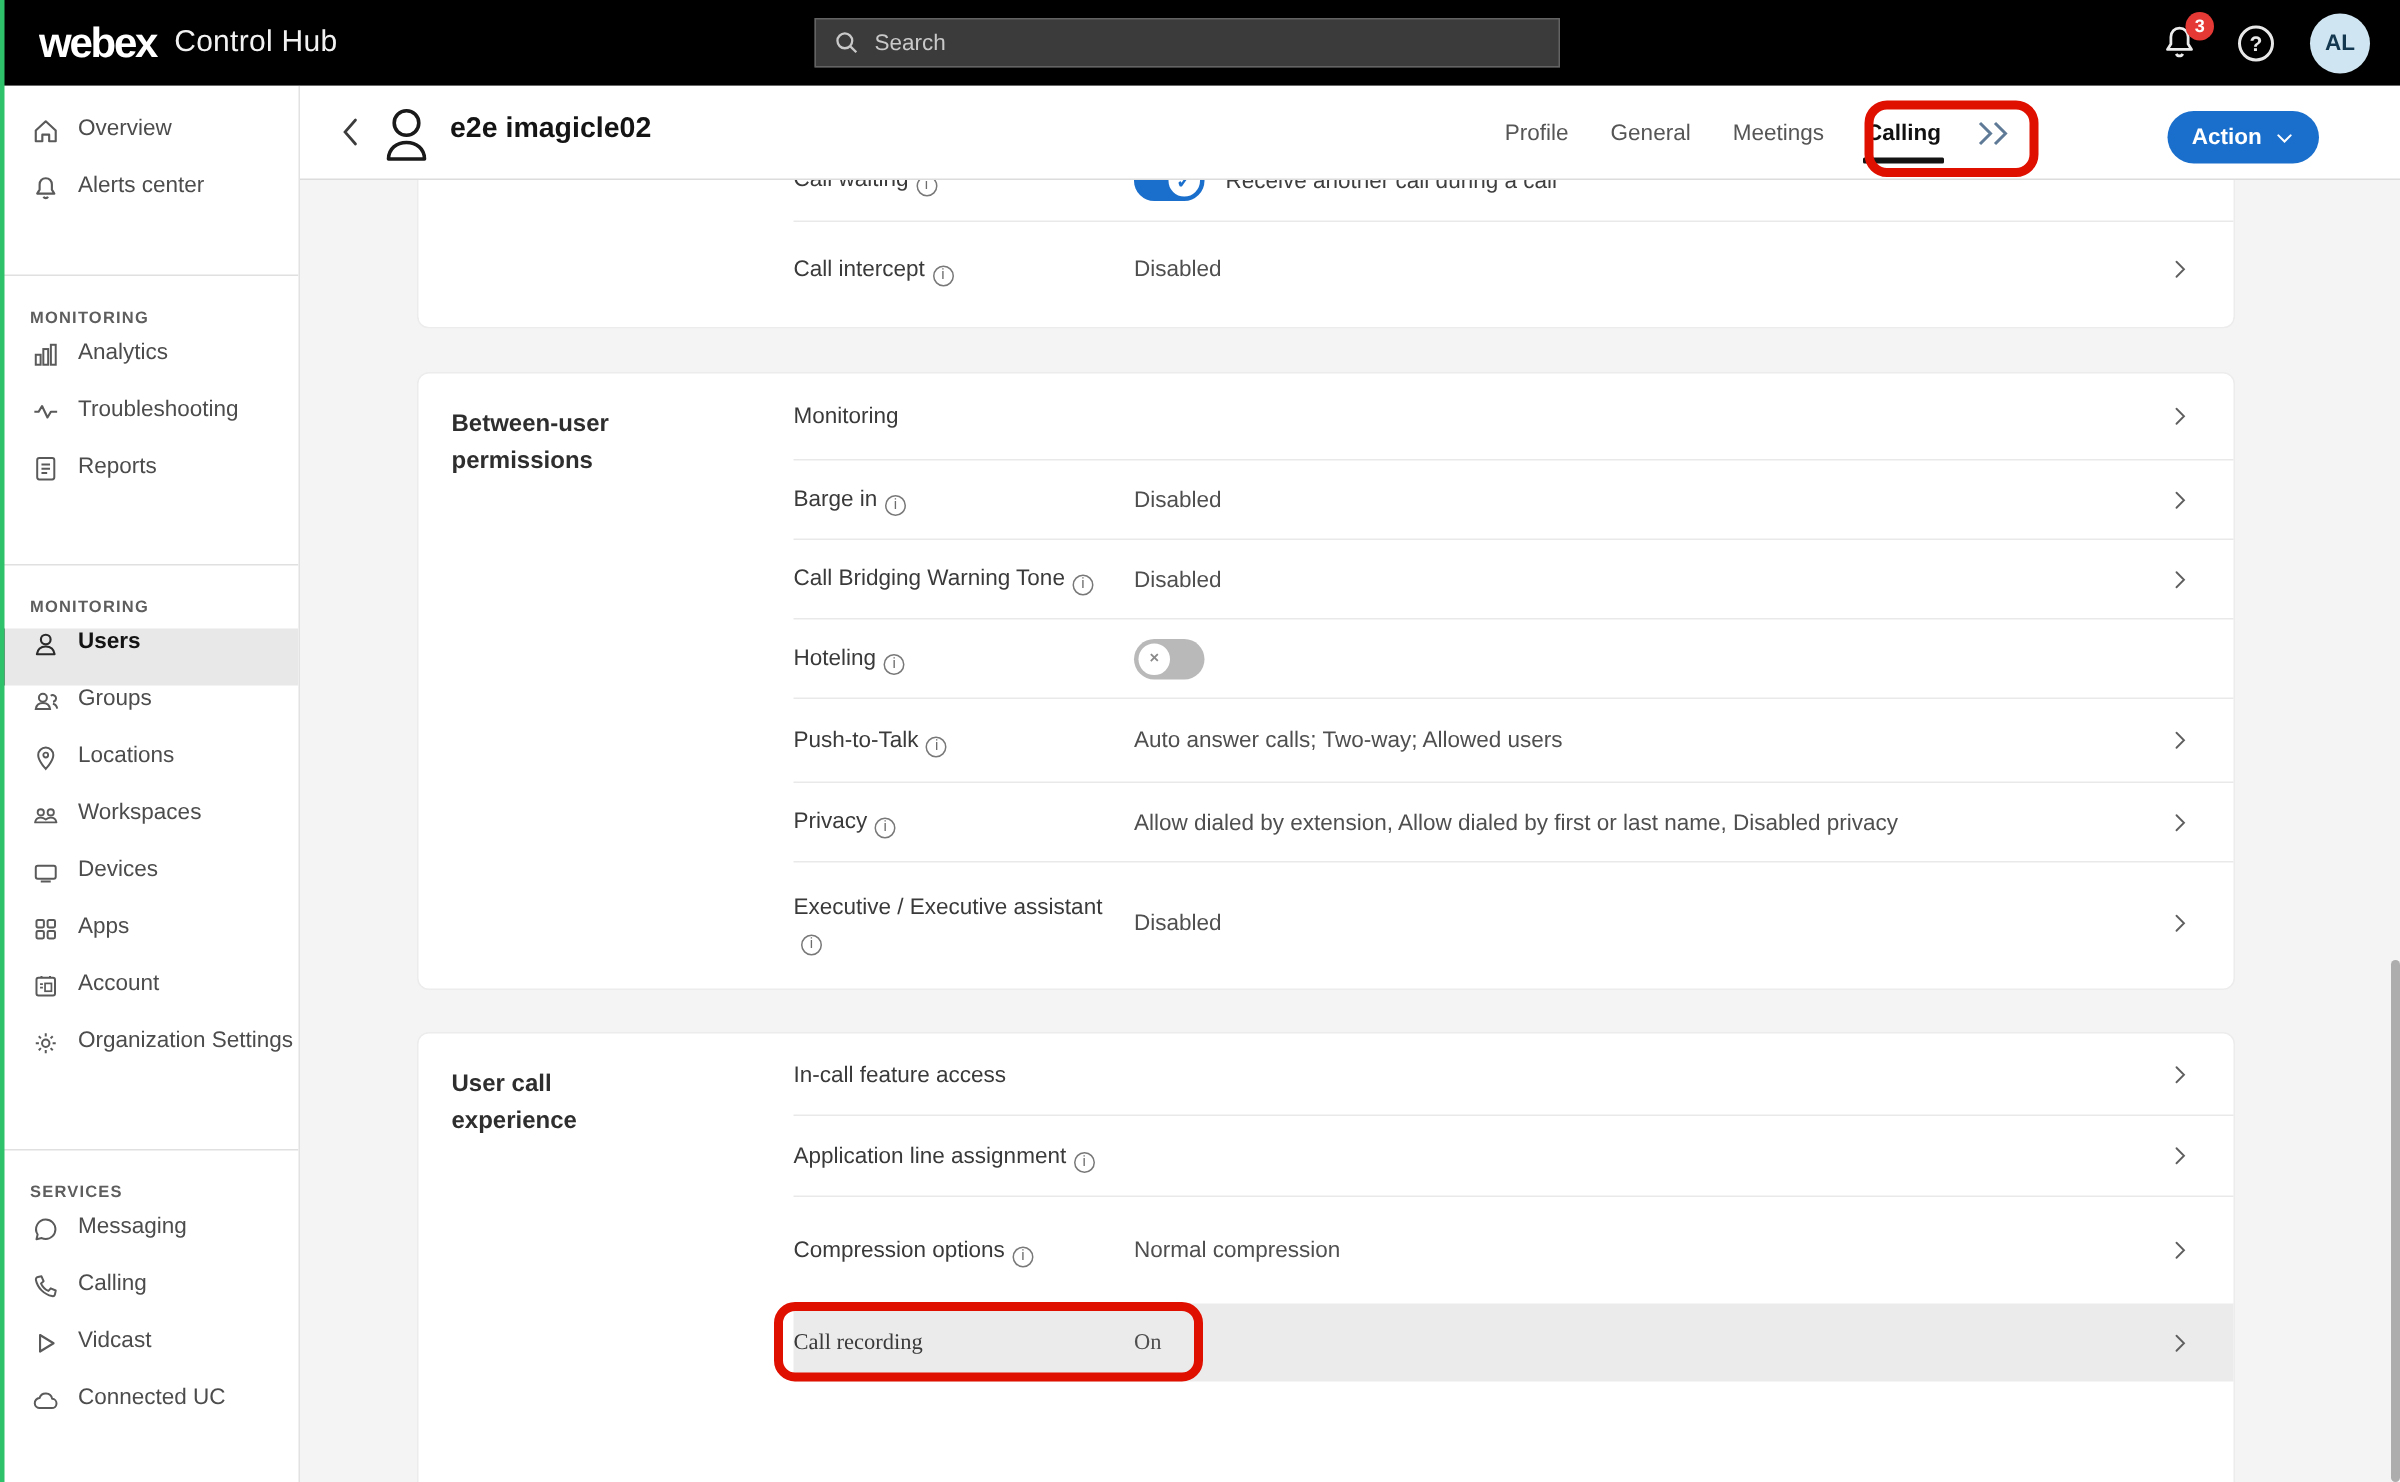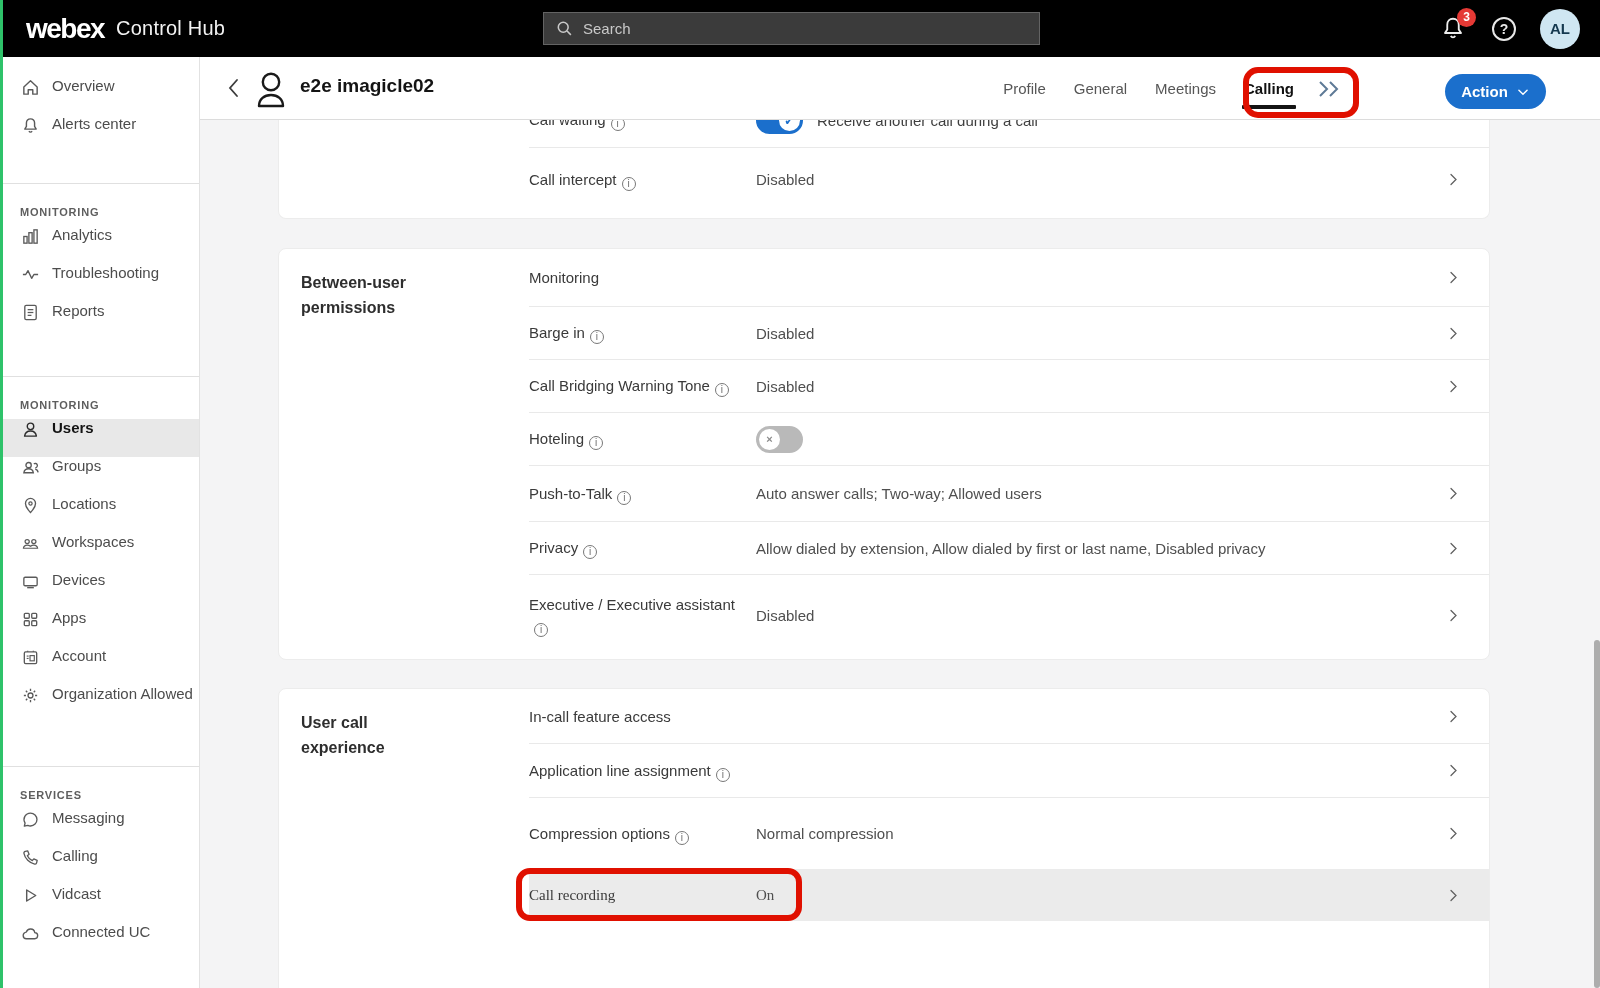--- a/index.html
+++ b/index.html
@@ -292,21 +292,21 @@
         </span>
       <span>Account</span>
     </div>
     <div class="side-item">
       <span class="ic">
           <svg width="19" height="19" viewBox="0 0 20 20">
             <circle cx="10" cy="10" r="2.6" fill="none" stroke="#5a5a5a" stroke-width="1.4"></circle>
             <path d="M10 3v2.2M10 14.8V17M3 10h2.2M14.8 10H17M5.1 5.1l1.5 1.5M13.4 13.4l1.5 1.5M14.9 5.1l-1.5 1.5M6.6 13.4l-1.5 1.5" stroke="#5a5a5a" stroke-width="1.4"></path>
           </svg>
         </span>
-      <span>Organization Allowed</span>
+      <span>Organization Settings</span>
     </div>
 
     <div class="side-div mt43"></div>
     <div class="side-label mt22">SERVICES</div>
     <div class="mt8"></div>
     <div class="side-item">
       <span class="ic">
           <svg width="19" height="19" viewBox="0 0 20 20">
             <path d="M10 3.2a6.8 6.8 0 0 1 0 13.6c-1 0-2-.2-2.8-.6L3.5 17l.8-3.3A6.8 6.8 0 0 1 10 3.2z" fill="none" stroke="#5a5a5a" stroke-width="1.4" stroke-linejoin="round"></path>
           </svg>

